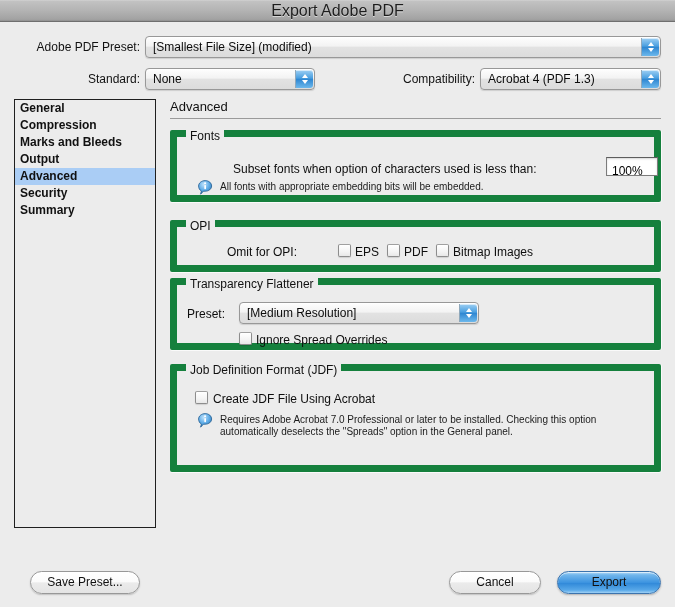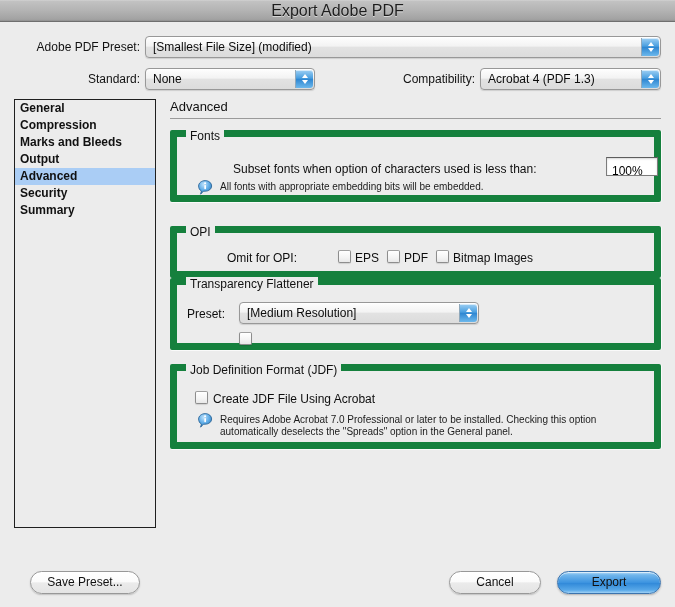--- a/index.html
+++ b/index.html
@@ -148,23 +148,23 @@
     position: absolute;
     top: -8px; left: 9px;
     background: #ececec;
     padding: 0 4px;
     font-size: 12px;
     color: #111;
     white-space: nowrap;
   }
 
   #group-fonts        { left: 170px; top: 130px; width: 491px; height: 72px; }
-  #group-opi          { left: 170px; top: 226px; width: 491px; height: 52px; padding-left: 35px; }
+  #group-opi          { left: 170px; top: 220px; width: 491px; height: 52px; padding-left: 35px; }
   #group-transparency { left: 170px; top: 278px; width: 491px; height: 72px; }
-  #group-jdf          { left: 170px; top: 364px; width: 491px; height: 85px; }
+  #group-jdf          { left: 170px; top: 364px; width: 491px; height: 108px; }
 
   .static-text {
     position: absolute;
     font-size: 12px;
     color: #0e0e0e;
     white-space: nowrap;
   }
   .info-text {
     position: absolute;
     font-size: 10px;
@@ -319,20 +319,21 @@
   <span class="group-legend">Transparency Flattener</span>
 
   <span class="static-text" style="left:10px; top:22px;">Preset:</span>
 
   <div class="popup" style="left:62px; top:17px; width:240px;">
     <span class="popup-text">[Medium Resolution]</span>
     <span class="stepper"></span>
   </div>
 
   <div class="checkbox" style="left:62px; top:47px;"></div>
+  <span class="cb-label" style="left:79px; top:48px;">Ignore Spread Overrides</span>
 </div>
 
 <div class="group" id="group-jdf">
   <span class="group-legend">Job Definition Format (JDF)</span>
 
   <div class="checkbox" style="left:18px; top:20px;"></div>
   <span class="cb-label" style="left:36px; top:21px;">Create JDF File Using Acrobat</span>
 
   <span class="info-icon" style="left:21px; top:42px;">
     <svg width="15" height="15" viewBox="0 0 15 15">

